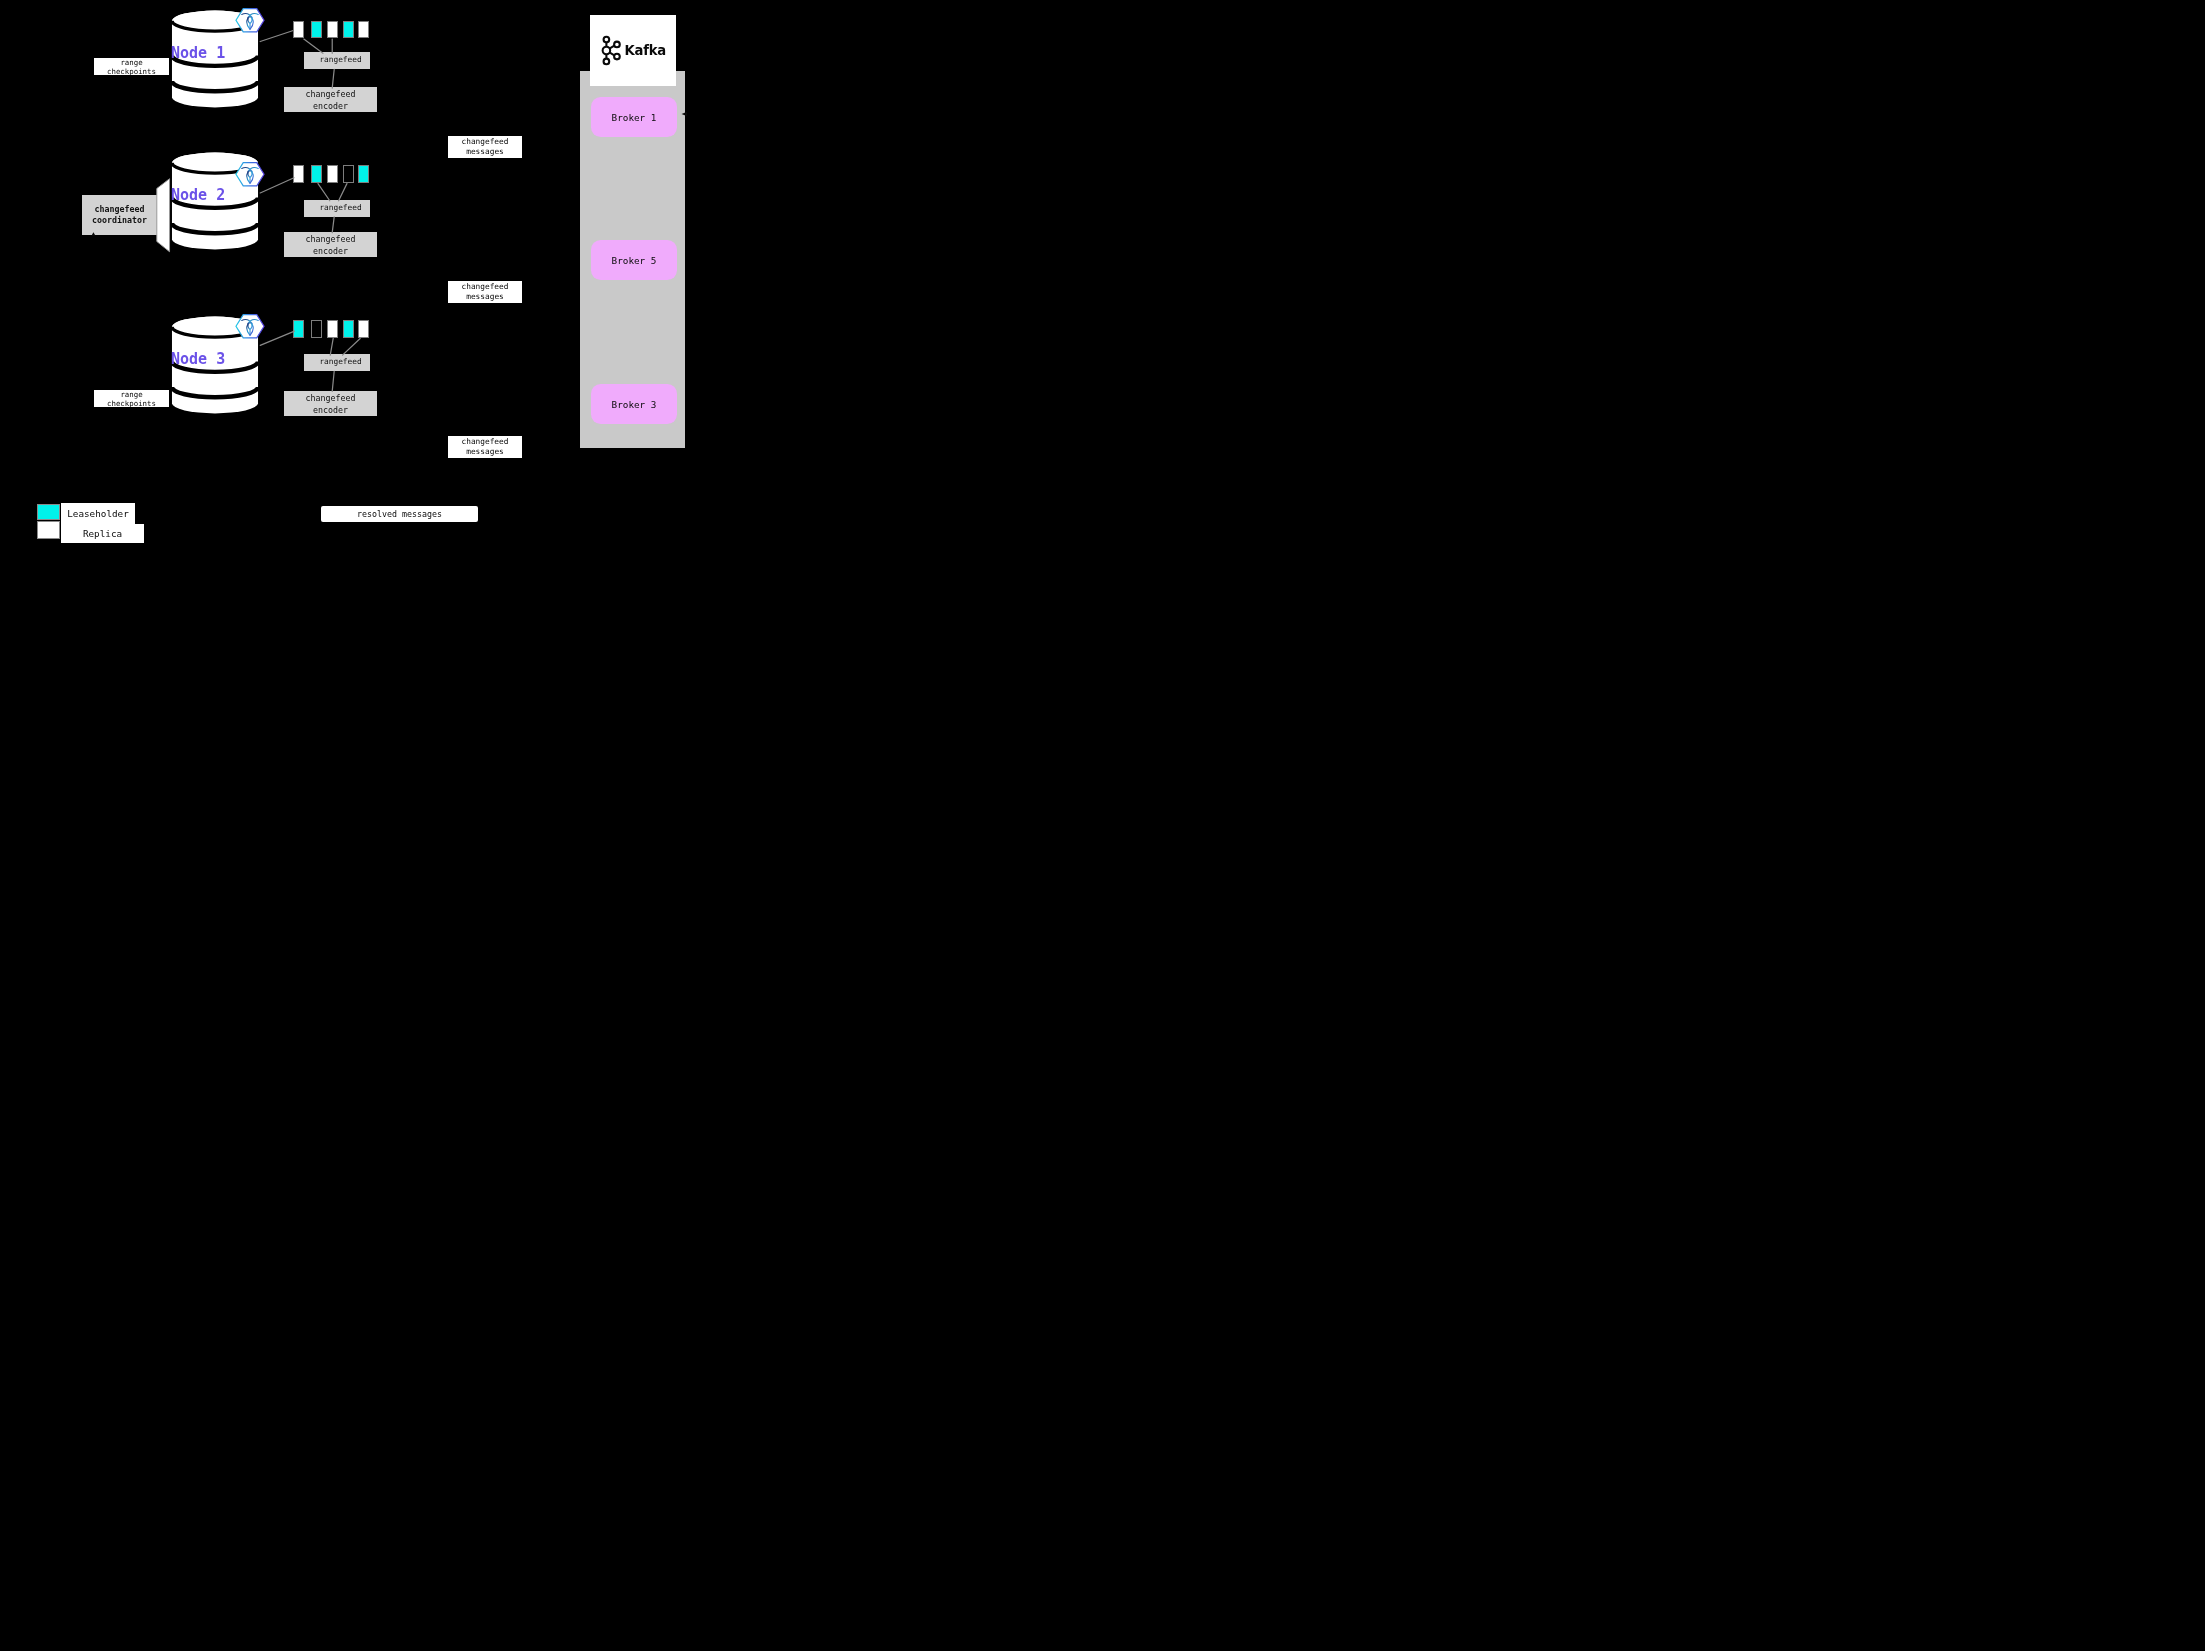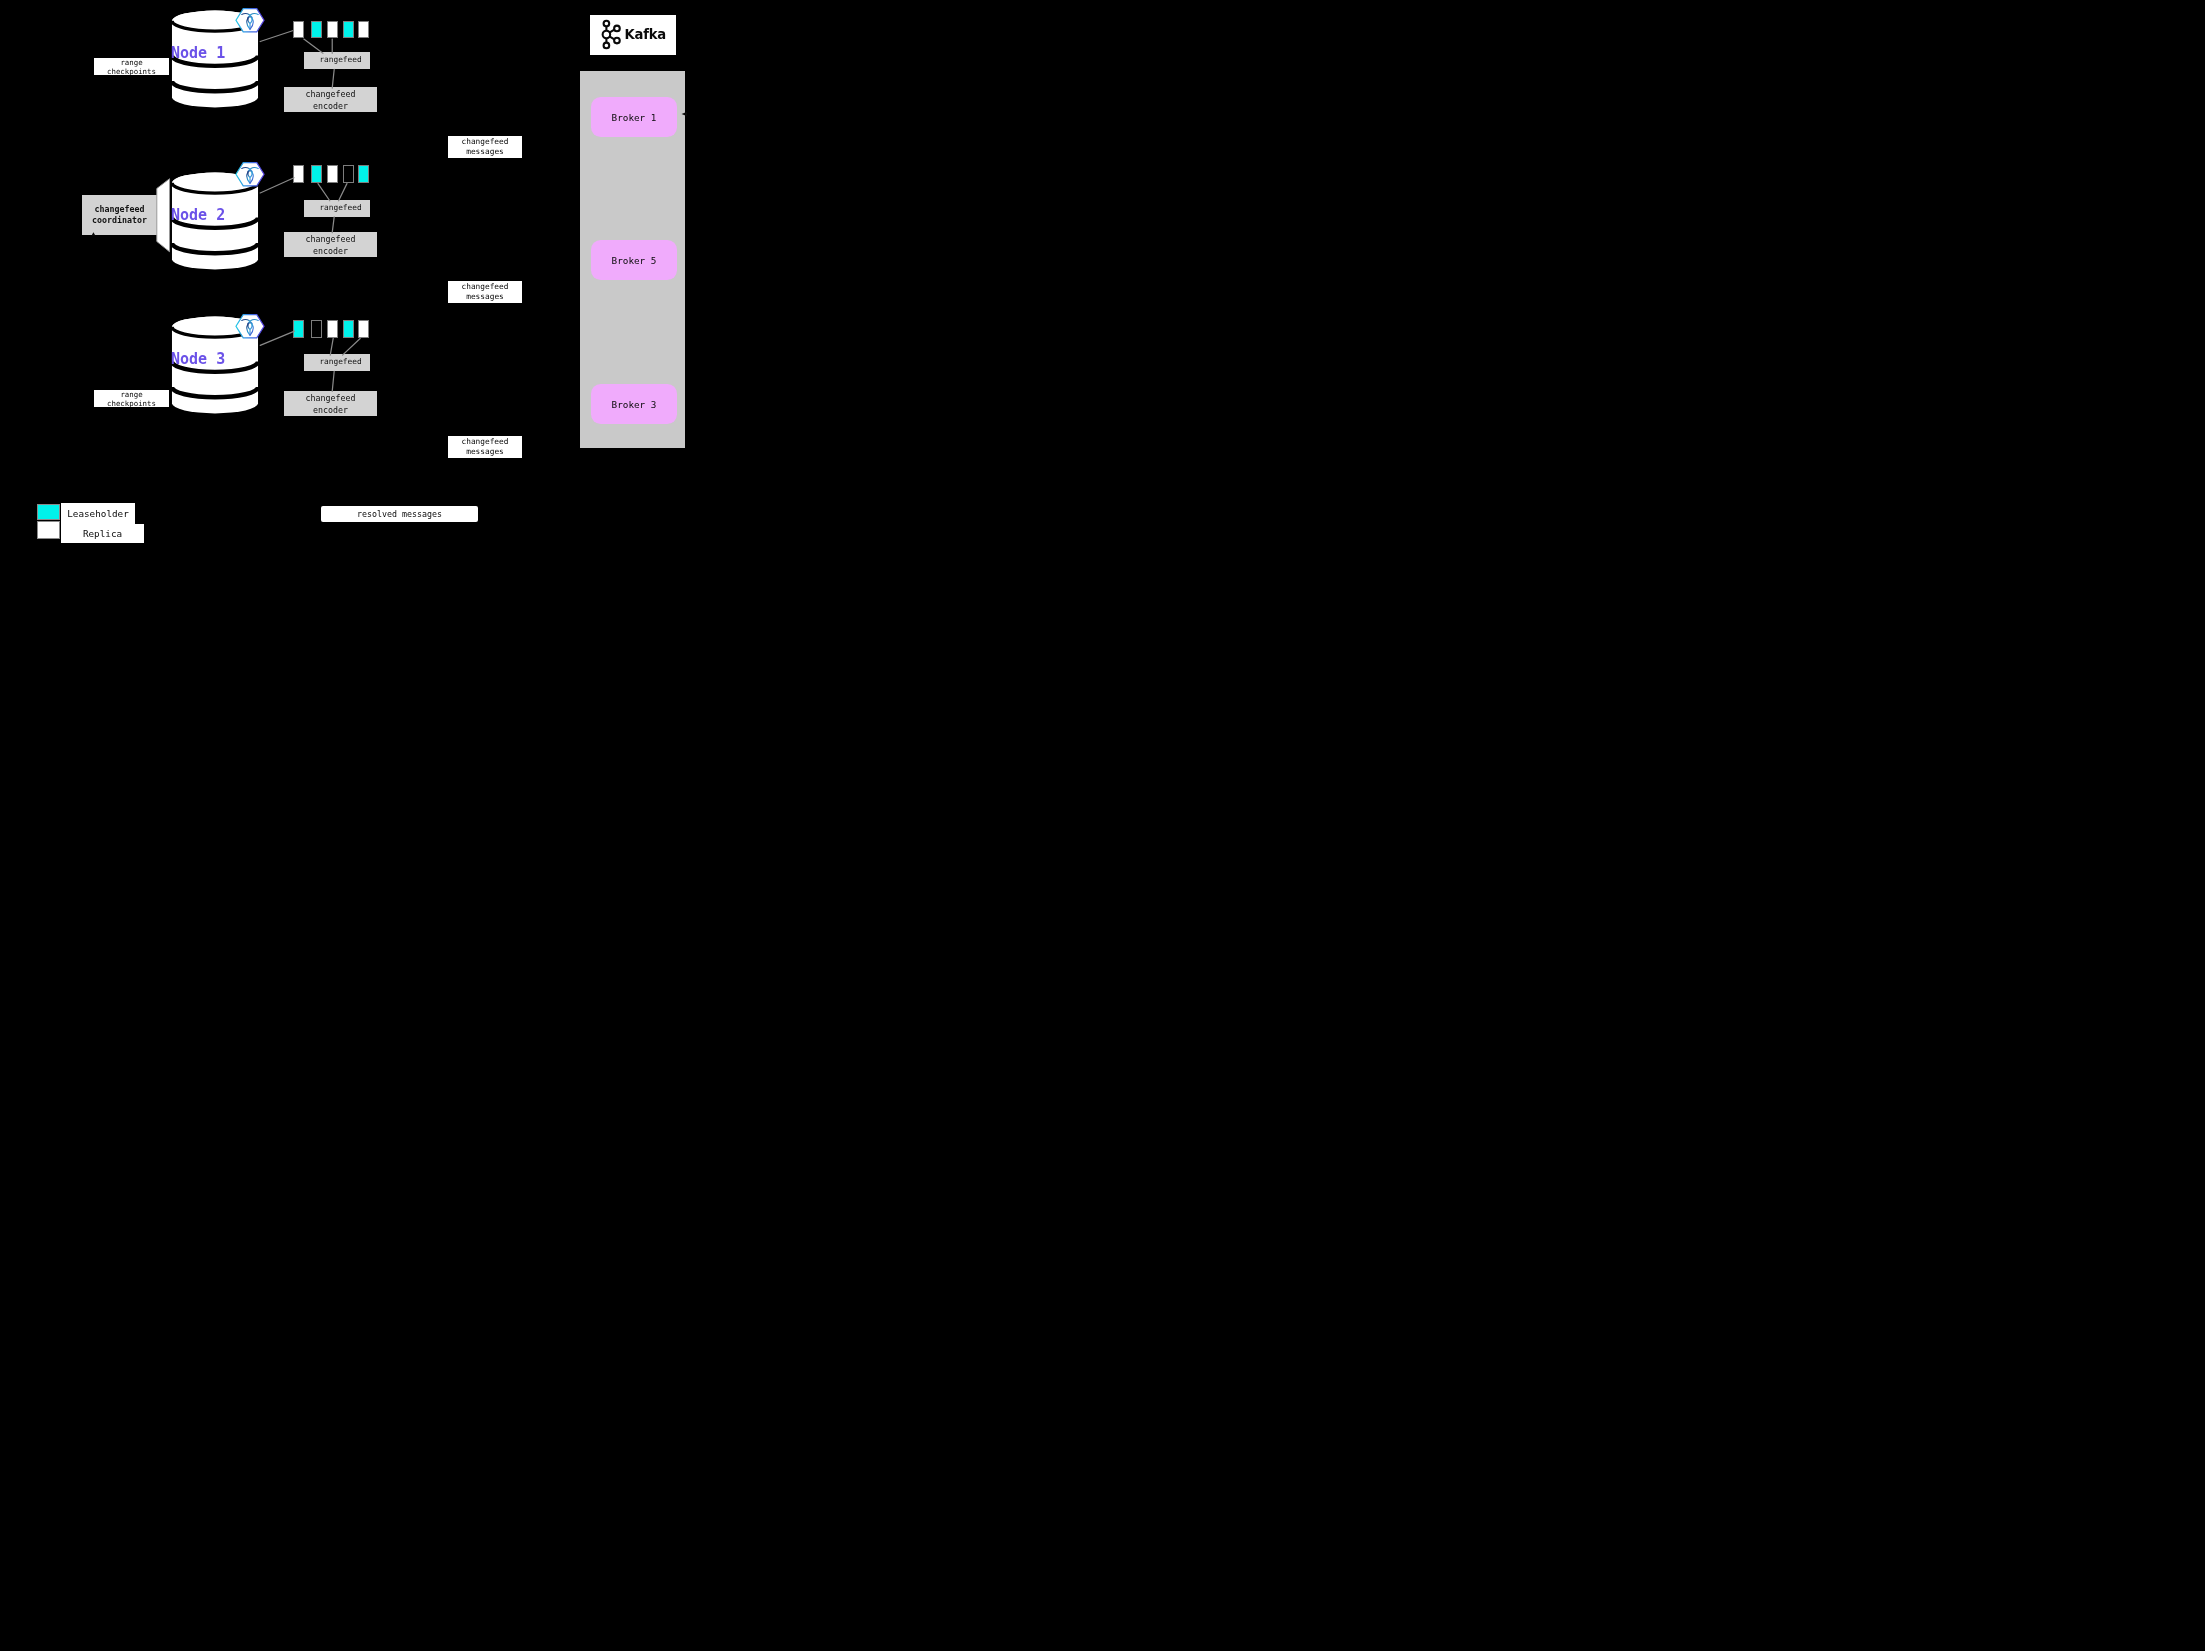--- a/index.html
+++ b/index.html
@@ -12,21 +12,21 @@
   .gbox{position:absolute;background:var(--boxgray,#d3d3d3);color:#111;text-align:center;}
   .twoline{white-space:pre-line;}
   .checkpoint{left:94px;width:75px;height:17px;font-size:7.4px;line-height:8.6px;overflow:hidden;padding-top:1px;box-sizing:border-box;}
   .rangefeed{left:304px;width:59px;height:16.7px;font-size:7.8px;line-height:16.7px;padding-left:7px;}
   .encoder{left:284px;width:93px;height:25px;font-size:8.3px;line-height:12.3px;padding-top:0.5px;box-sizing:border-box;}
   .messages{left:448px;width:74px;height:22px;font-size:7.8px;line-height:10.8px;padding-top:0.5px;box-sizing:border-box;}
   .coordinator{left:82px;top:195px;width:75px;height:40px;font-weight:bold;font-size:8.3px;line-height:11.3px;
     display:flex;align-items:center;justify-content:center;}
   .pill{left:321px;top:486px;width:157px;height:16px;border-radius:2px;font-size:8.3px;line-height:16px;}
   .kcontainer{left:580px;top:71px;width:105px;height:377px;background:var(--containergray,#c9c9c9);}
-  .kafkabox{left:590px;top:14.7px;width:86px;height:40px;background:#fff;
+  .kafkabox{left:590px;top:14.7px;width:86px;height:71px;background:#fff;
     display:flex;align-items:center;justify-content:center;gap:2px;}
   .kword{font-family:"DejaVu Sans","Liberation Sans",sans-serif;font-weight:800;font-size:13.2px;color:#0a0a0a;letter-spacing:-0.2px;}
   .broker{position:absolute;left:591px;width:86px;height:40px;background:#f0abfc;border-radius:9.8px;
     display:flex;align-items:center;justify-content:center;font-size:9.3px;color:#0a0a0a;}
   .node{position:absolute;width:88px;height:98px;}
   .node svg{position:absolute;left:0;top:0;}
   .nlabel{position:absolute;left:0;right:0;top:34px;text-align:left;font-weight:bold;font-size:15px;
     color:var(--purple,#6b52e8);}
   .hex{position:absolute;width:30px;height:26.5px;}
   .range-block{position:absolute;width:11.3px;height:17.6px;border:1.5px solid var(--bordergray,#7d7d7d);box-sizing:border-box;}
@@ -94,21 +94,21 @@
     <svg width="88" height="98" viewBox="0 0 180 200">
       <path d="M2,22 L2,178 A88,21 0 0 0 178,178 L178,22 A88,21 0 0 0 2,22 Z" fill="#fff"></path>
       <ellipse cx="90" cy="22" rx="88" ry="21" fill="#fff"></ellipse>
       <path d="M2,22 A88,21 0 0 0 178,22" fill="none" stroke="#000" stroke-width="7"></path>
       <path d="M2,93 A88,21 0 0 0 178,93" fill="none" stroke="#000" stroke-width="9"></path>
       <path d="M2,145 A88,21 0 0 0 178,145" fill="none" stroke="#000" stroke-width="9"></path>
     </svg>
     <div class="nlabel">Node 1</div>
   </div>
 
-  <div class="node" style="left:171px;top:172px">
+  <div class="node" style="left:171px;top:152px">
     <svg width="88" height="98" viewBox="0 0 180 200">
       <path d="M2,22 L2,178 A88,21 0 0 0 178,178 L178,22 A88,21 0 0 0 2,22 Z" fill="#fff"></path>
       <ellipse cx="90" cy="22" rx="88" ry="21" fill="#fff"></ellipse>
       <path d="M2,22 A88,21 0 0 0 178,22" fill="none" stroke="#000" stroke-width="7"></path>
       <path d="M2,93 A88,21 0 0 0 178,93" fill="none" stroke="#000" stroke-width="9"></path>
       <path d="M2,145 A88,21 0 0 0 178,145" fill="none" stroke="#000" stroke-width="9"></path>
     </svg>
     <div class="nlabel">Node 2</div>
   </div>
 

